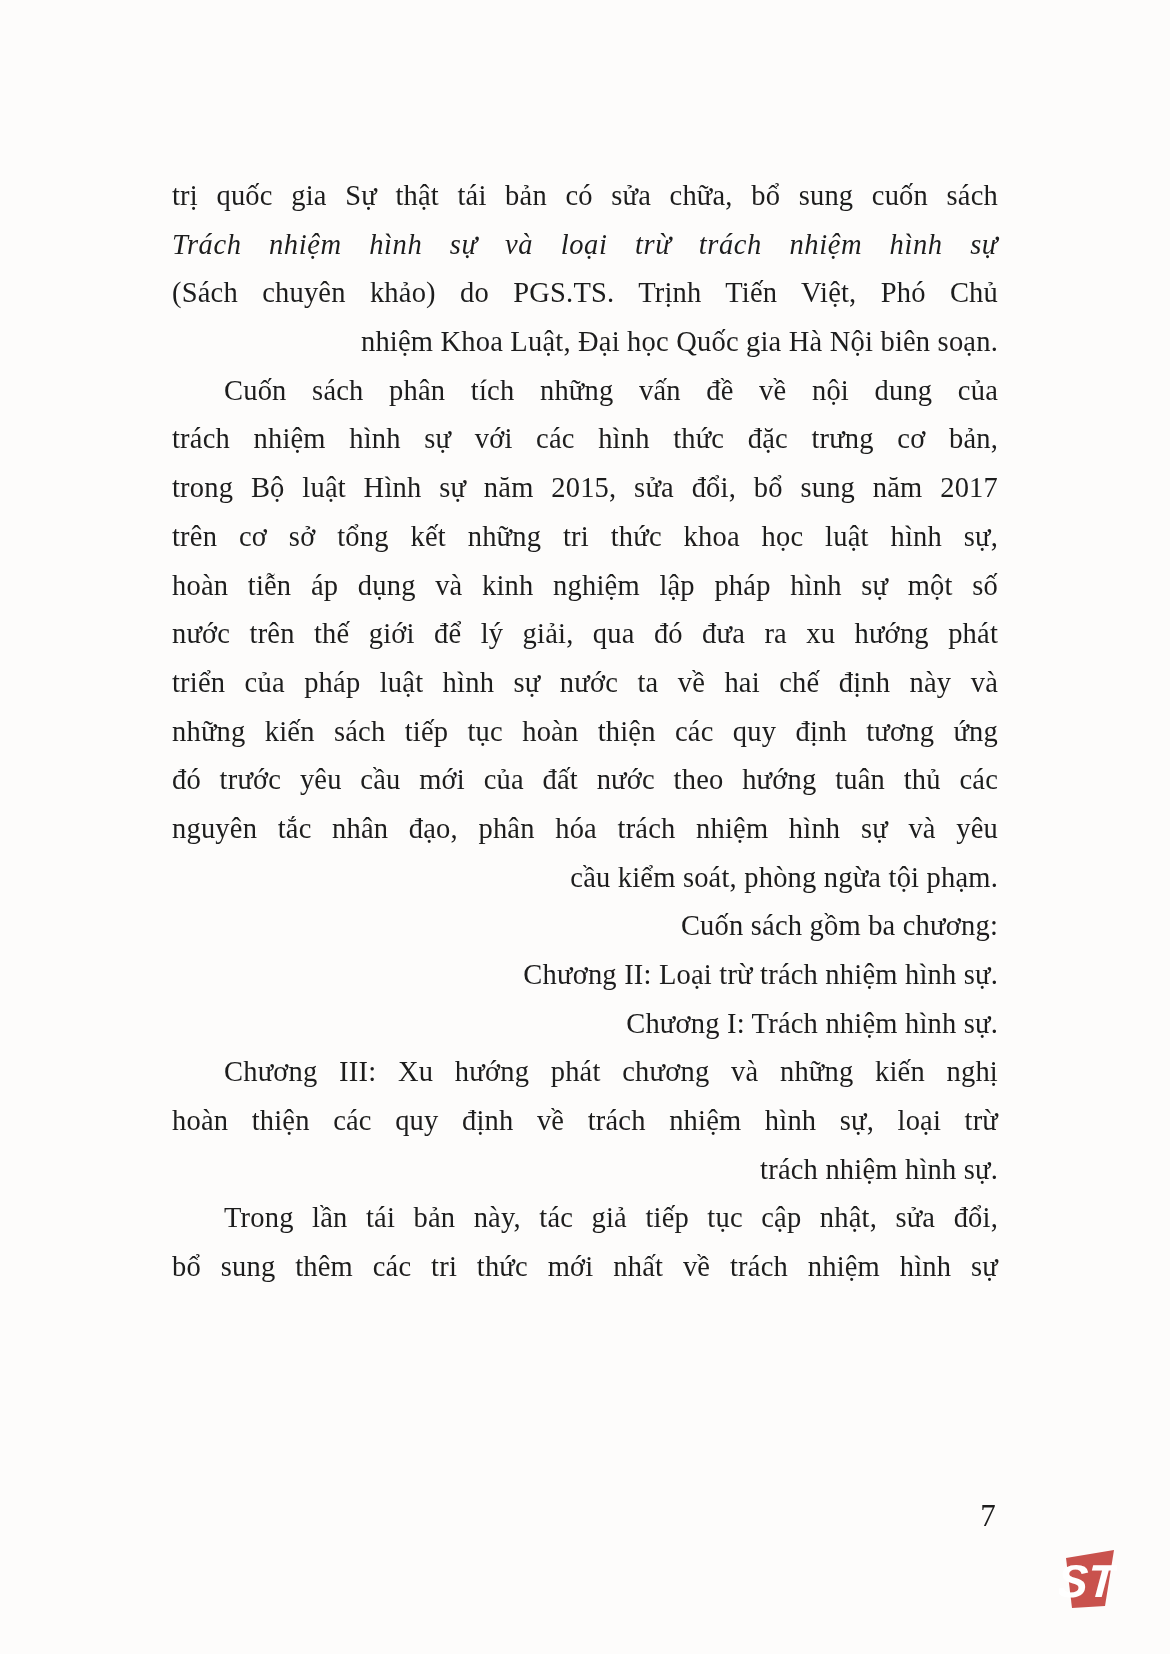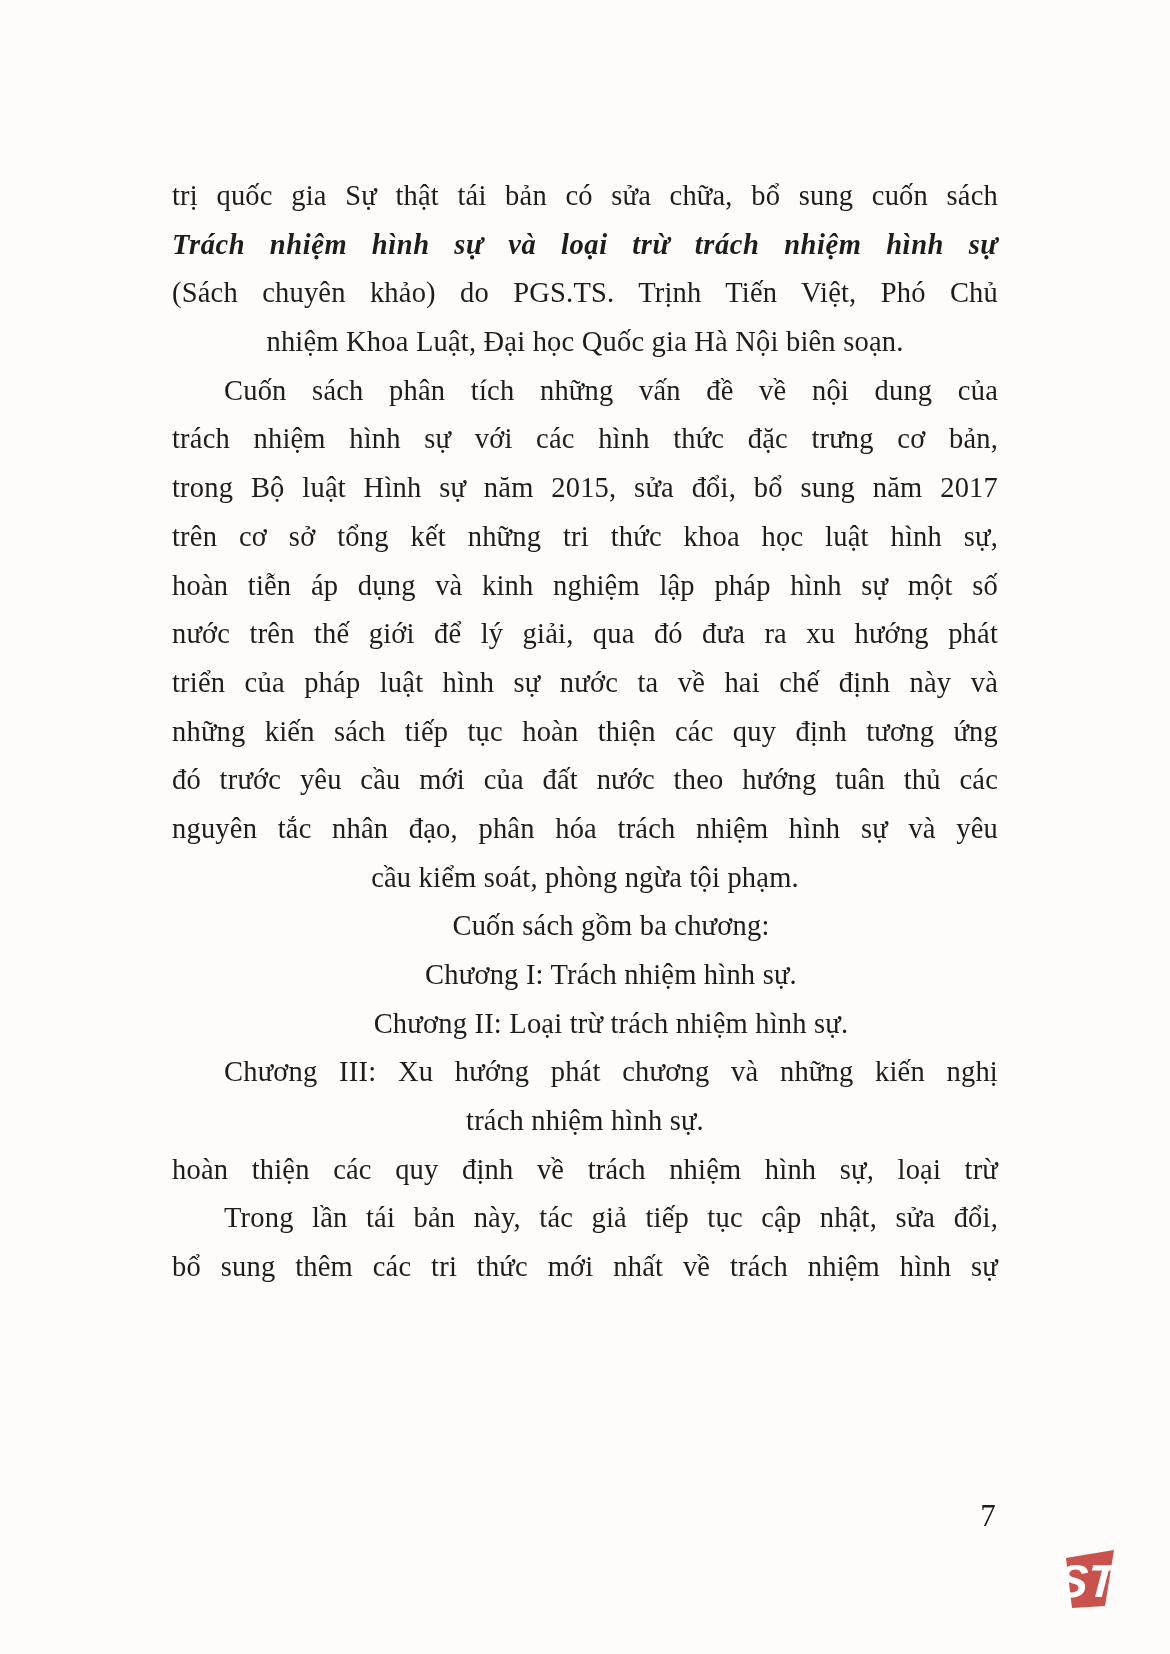--- a/index.html
+++ b/index.html
@@ -23,33 +23,33 @@
   .text-block {
     position: absolute;
     left: 172px;
     top: 172px;
     width: 826px;
   }
   .line {
     height: 48.7px;
     line-height: 48.7px;
     font-size: 28.5px;
-    text-align: center;
+    text-align: right;
     white-space: normal;
     letter-spacing: 0.2px;
   }
   .line.j {
     text-align: justify;
     text-align-last: justify;
   }
   .line.in {
     text-indent: 52px;
   }
   .line.bi {
-    font-weight: bold;
+    font-weight: normal;
     font-style: italic;
     letter-spacing: 0.6px;
   }
   .page-number {
     position: absolute;
     left: 955px;
     top: 1496px;
     width: 66px;
     text-align: center;
     font-size: 31px;
@@ -80,25 +80,25 @@
       <div class="line j">trong Bộ luật Hình sự năm 2015, sửa đổi, bổ sung năm 2017</div>
       <div class="line j">trên cơ sở tổng kết những tri thức khoa học luật hình sự,</div>
       <div class="line j">hoàn tiễn áp dụng và kinh nghiệm lập pháp hình sự một số</div>
       <div class="line j">nước trên thế giới để lý giải, qua đó đưa ra xu hướng phát</div>
       <div class="line j">triển của pháp luật hình sự nước ta về hai chế định này và</div>
       <div class="line j">những kiến sách tiếp tục hoàn thiện các quy định tương ứng</div>
       <div class="line j">đó trước yêu cầu mới của đất nước theo hướng tuân thủ các</div>
       <div class="line j">nguyên tắc nhân đạo, phân hóa trách nhiệm hình sự và yêu</div>
       <div class="line">cầu kiểm soát, phòng ngừa tội phạm.</div>
       <div class="line in">Cuốn sách gồm ba chương:</div>
+      <div class="line in">Chương II: Loại trừ trách nhiệm hình sự.</div>
       <div class="line in">Chương I: Trách nhiệm hình sự.</div>
-      <div class="line in">Chương II: Loại trừ trách nhiệm hình sự.</div>
       <div class="line j in">Chương III: Xu hướng phát chương và những kiến nghị</div>
+      <div class="line j">hoàn thiện các quy định về trách nhiệm hình sự, loại trừ</div>
       <div class="line">trách nhiệm hình sự.</div>
-      <div class="line j">hoàn thiện các quy định về trách nhiệm hình sự, loại trừ</div>
       <div class="line j in">Trong lần tái bản này, tác giả tiếp tục cập nhật, sửa đổi,</div>
       <div class="line j">bổ sung thêm các tri thức mới nhất về trách nhiệm hình sự</div>
     </div>
 
   <div class="page-number">7</div>
 
   <svg class="publisher-logo" viewBox="0 0 58 62" xmlns="http://www.w3.org/2000/svg">
     <polygon points="7,10 55,2 46,58 13,60" fill="#c9524d"></polygon>
     <text x="30" y="49" text-anchor="middle" font-family="Liberation Sans, DejaVu Sans, sans-serif" font-size="46" font-weight="bold" font-style="italic" fill="#ffffff" transform="skewX(-4)">ST</text>
   </svg>

